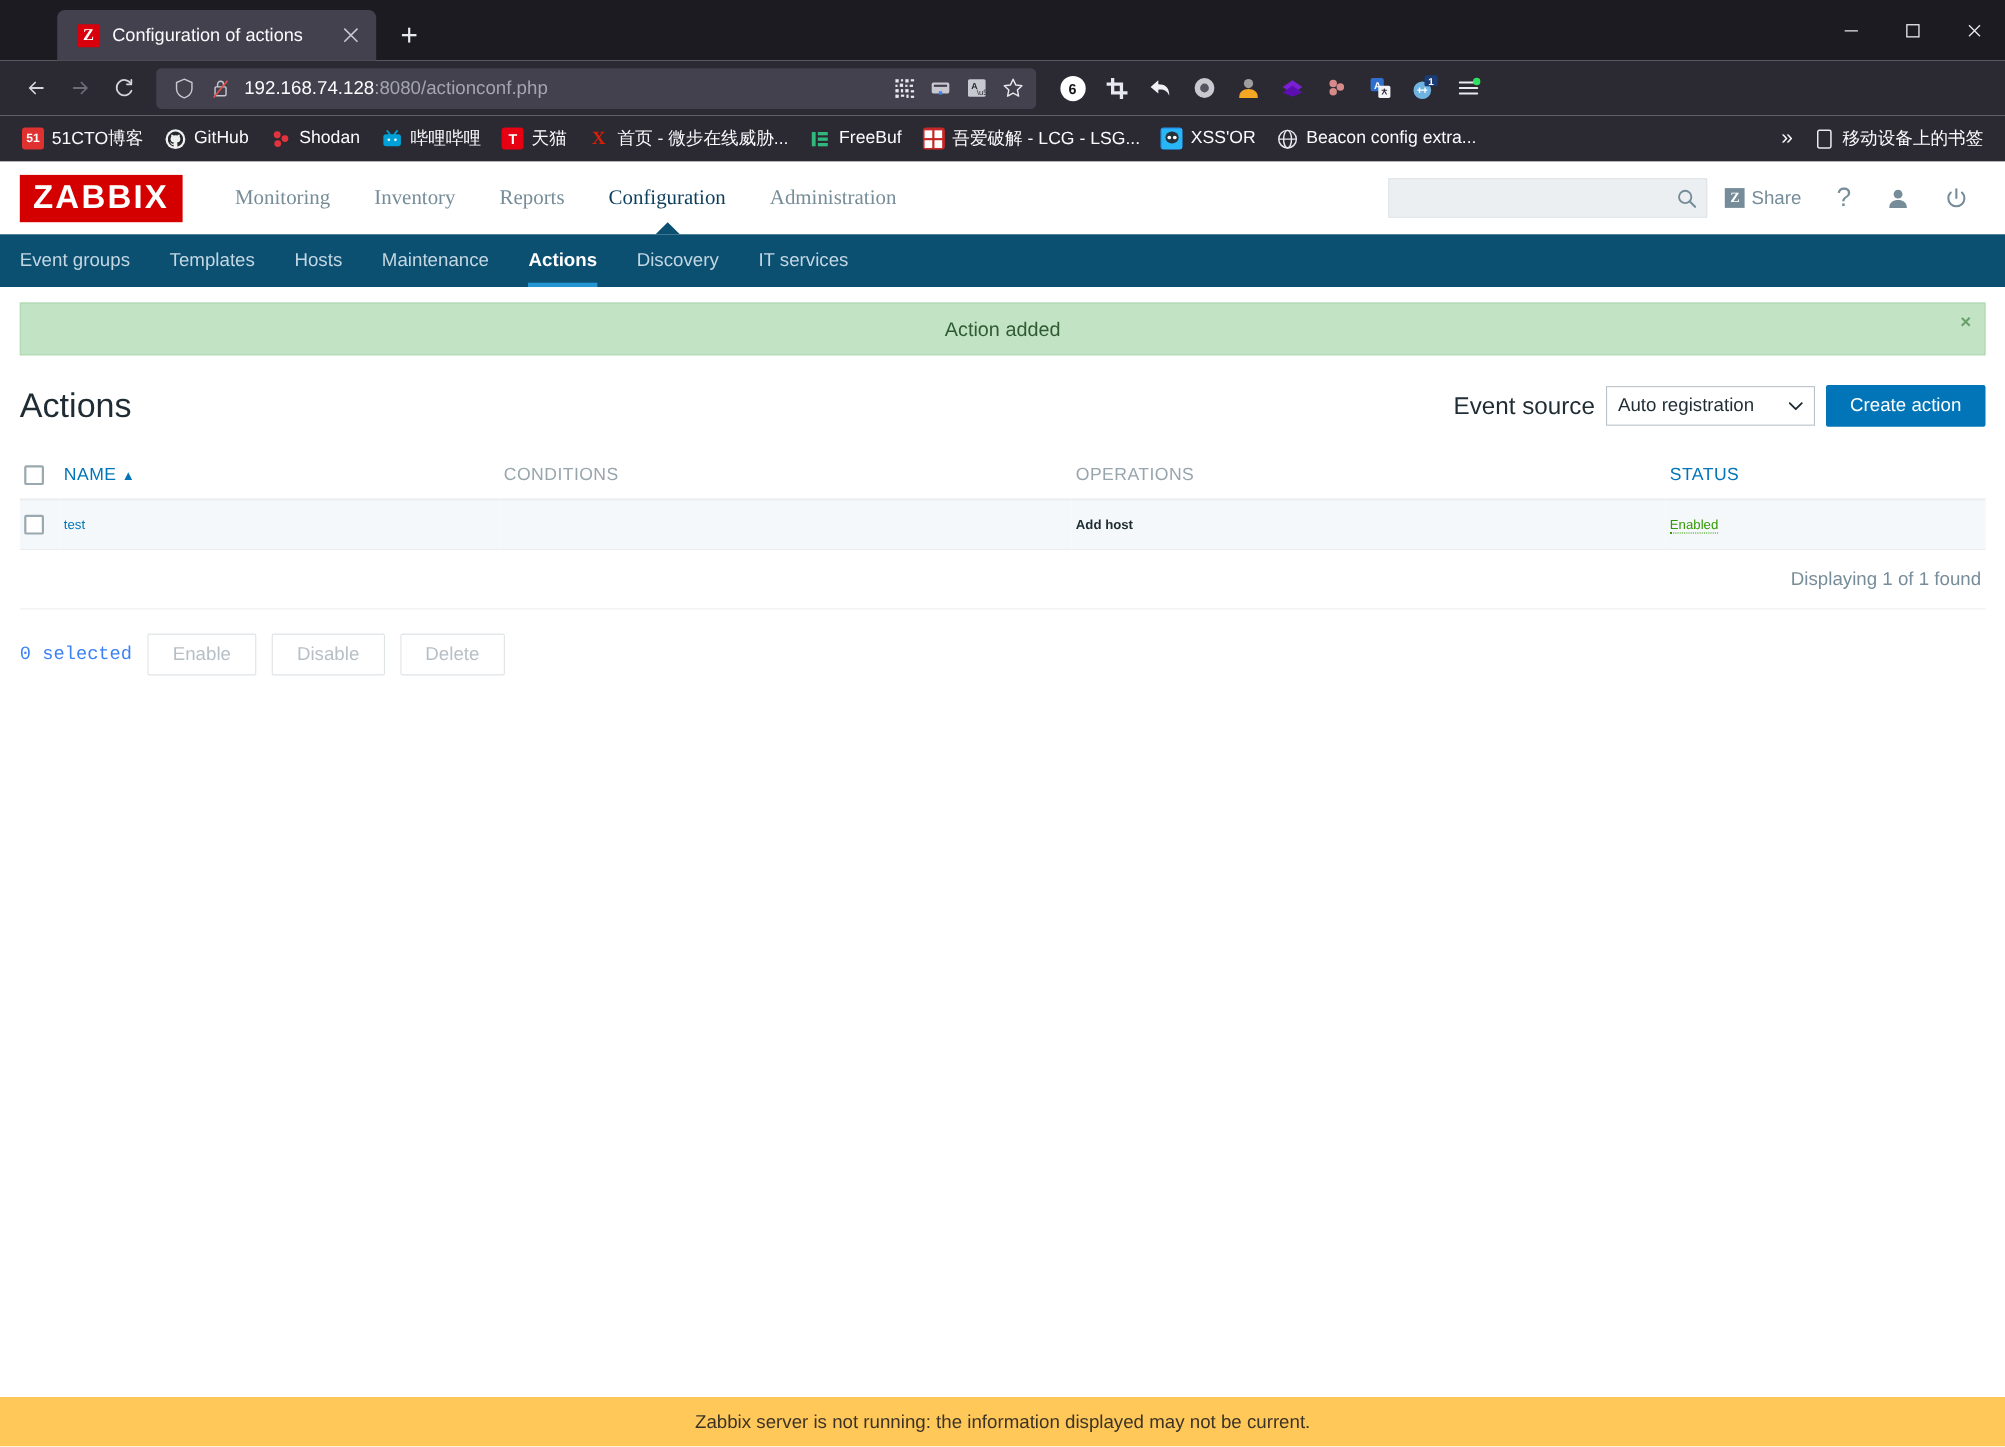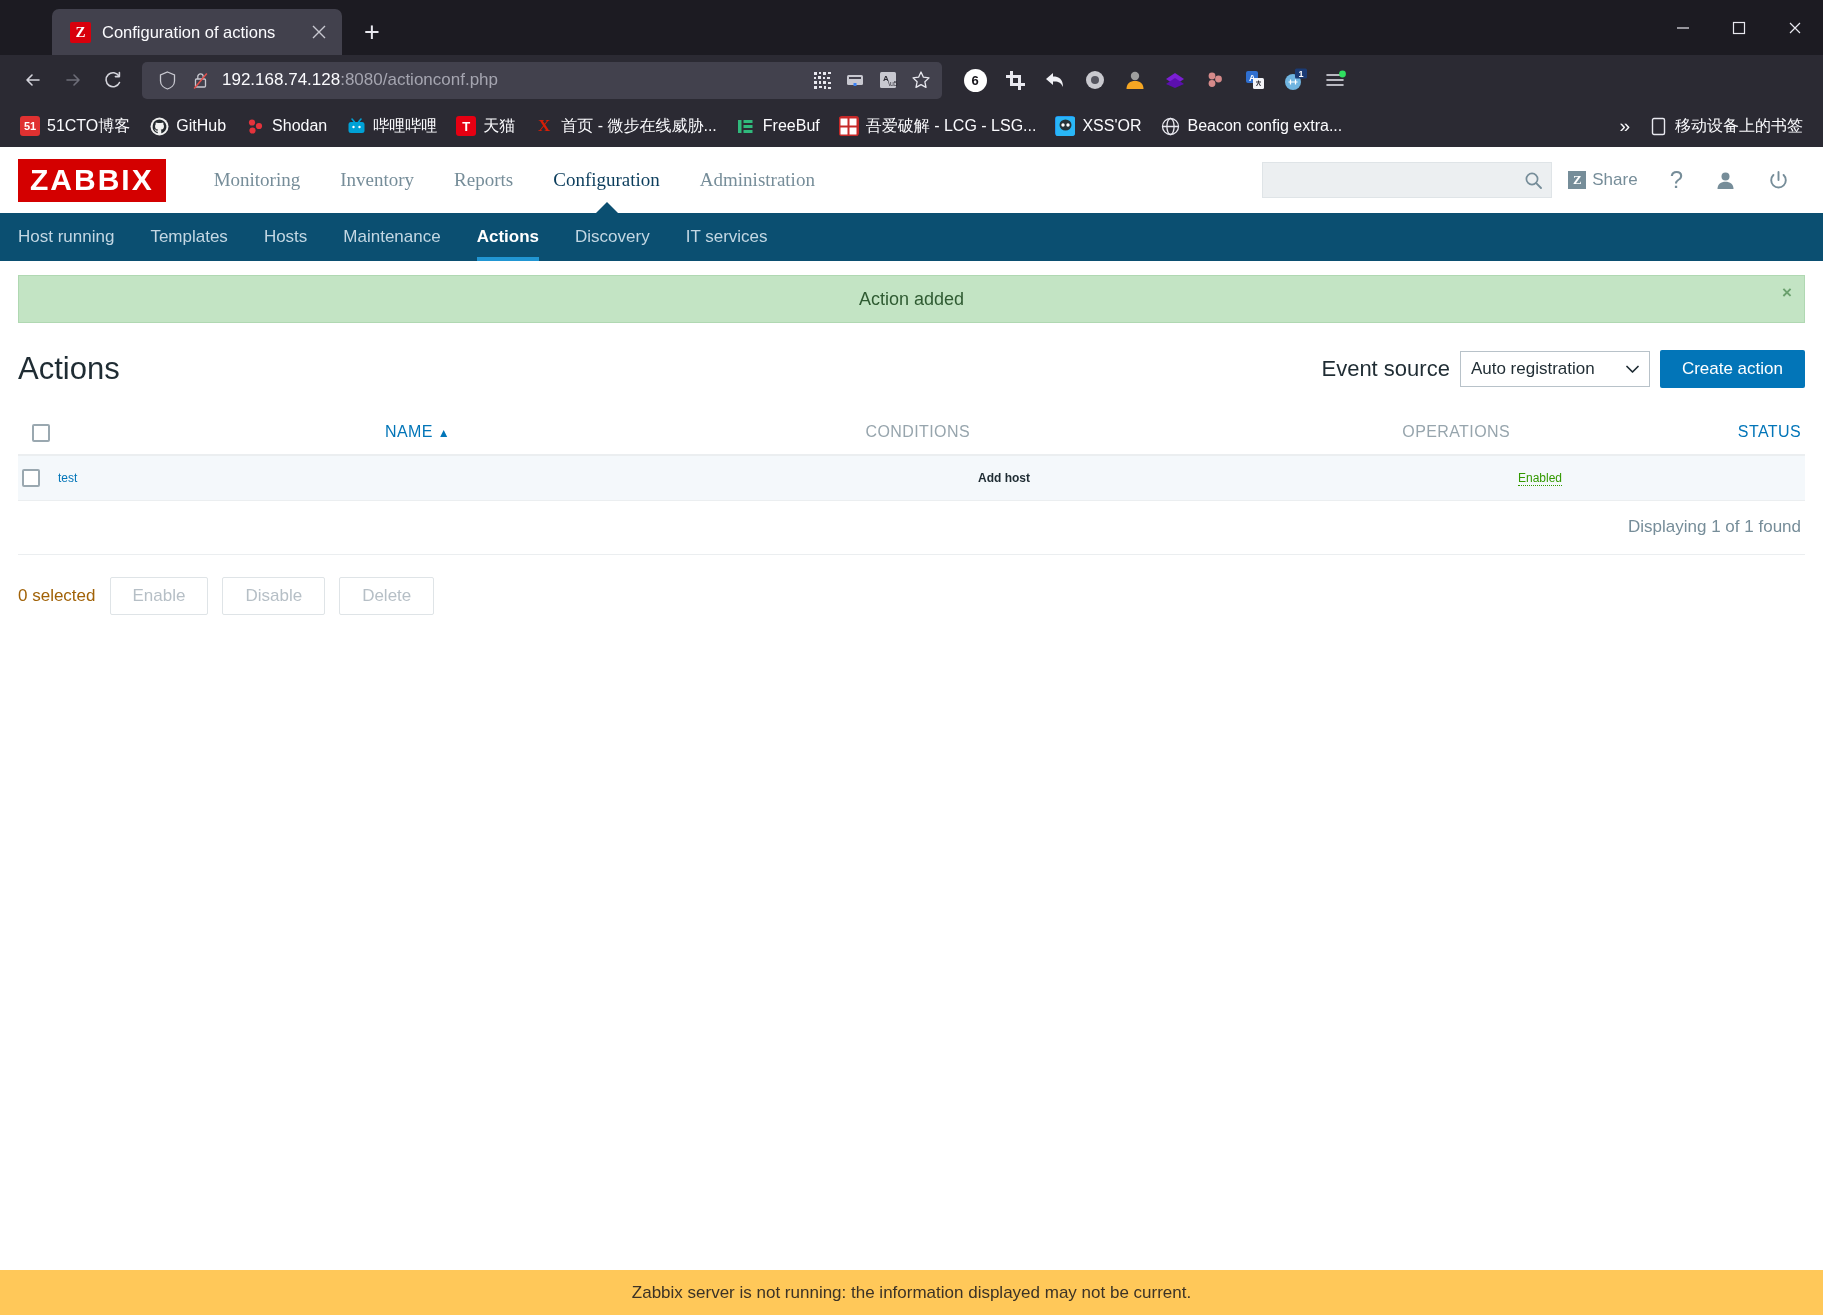--- a/index.html
+++ b/index.html
@@ -178,21 +178,21 @@
     justify-content: space-between; gap: 14px;
   }
   .zselect .chev { color: #1f2c33; font-size: 13px; }
   .btn-primary {
     background: #0275b8; color: #fff; border: none; height: 38px; padding: 0 22px;
     font-size: 17px; border-radius: 2px; font-family: "Liberation Sans", sans-serif;
   }
 
   table.list { width: 100%; border-collapse: collapse; margin-top: 22px; }
   table.list th {
-    text-align: right; font-weight: normal; font-size: 16px; color: #97a5ad;
+    text-align: left; font-weight: normal; font-size: 16px; color: #97a5ad;
     letter-spacing: 0.4px; padding: 10px 4px 12px; border-bottom: 2px solid #ebeef0;
     text-transform: uppercase;
   }
   table.list th.sortable { color: #0275b8; }
   table.list td {
     padding: 13px 4px; font-size: 12px; border-bottom: 1px solid #ebeef0;
     color: #1f2c33; vertical-align: middle;
   }
   table.list tbody tr { background: #f4f8fb; }
   .cb {
@@ -207,21 +207,21 @@
   .bold { font-weight: bold; }
   .status-enabled { color: #339900; text-decoration: none; border-bottom: 1px dotted #339900; }
   .sortarrow { font-size: 12px; color: #0275b8; }
 
   .footrow {
     display: flex; align-items: center; height: 54px; border-bottom: 1px solid #ebeef0;
   }
   .found { margin-left: auto; font-size: 17px; color: #768d99; padding-right: 4px; }
 
   .selrow { display: flex; align-items: center; gap: 14px; margin-top: 22px; }
-  .selcount { font-size: 17px; color: #a16207; }
+  .selcount { font-size: 17px; color: #3b82f6; font-family: Liberation Mono, monospace; }
   .btn-disabled {
     background: #ffffff; color: #b6bfc6; border: 1px solid #dfe4e7; height: 38px;
     padding: 0 22px; font-size: 17px; border-radius: 2px;
     font-family: "Liberation Sans", sans-serif;
   }
 
   .bigwhite { flex: 1; background: #ffffff; }
 
   .warnbar {
     height: 45px; background: #ffc859; display: flex; align-items: center;
@@ -549,21 +549,21 @@
             <svg width="21" height="21" viewBox="0 0 21 21">
                 <path d="M10.5 2 V10" stroke="#768d99" stroke-width="1.9" stroke-linecap="round"></path>
                 <path d="M5.4 5 A7.3 7.3 0 1 0 15.6 5" stroke="#768d99" stroke-width="1.9" fill="none" stroke-linecap="round"></path>
               </svg>
           </span>
         </div>
       </div>
     </div>
 
     <div class="subnav">
-      <a>Host running</a>
+      <a>Event groups</a>
       <a>Templates</a>
       <a>Hosts</a>
       <a>Maintenance</a>
       <a class="active">Actions</a>
       <a>Discovery</a>
       <a>IT services</a>
     </div>
 
     <div class="content">
 

